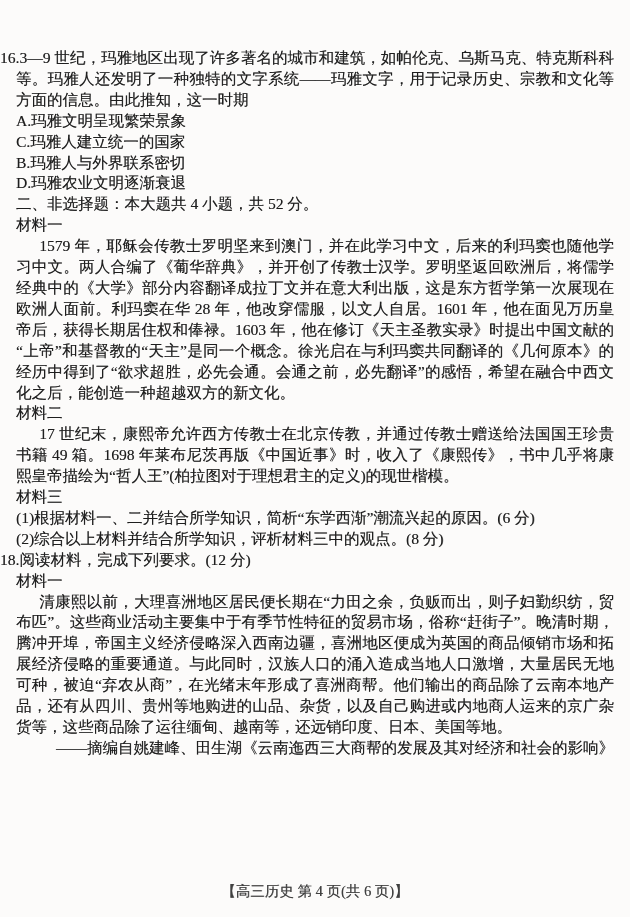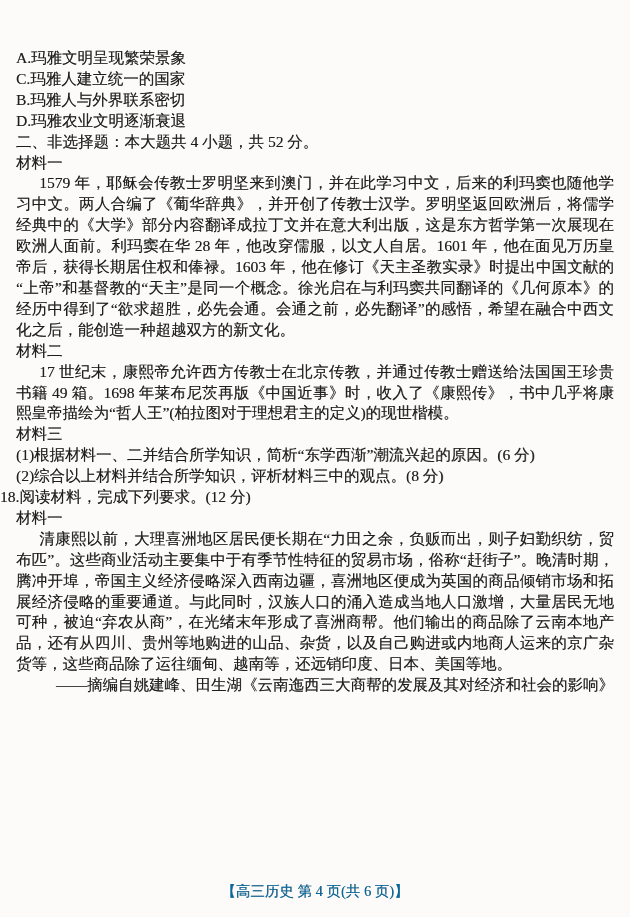--- a/index.html
+++ b/index.html
@@ -30,30 +30,31 @@
   .mpara { margin-left: 16px; text-indent: 1.5em; }
   .citation { margin-left: 16px; text-align: right; }
   .subq { margin-left: 1px; }
   .footer {
     position: absolute;
     left: 0;
     bottom: 16px;
     width: 100%;
     text-align: center;
     font-size: 14.5px;
-    color: #0369a1;
+    color: #404040;
     text-shadow: 0.3px 0 0 rgba(30,30,30,0.5);
   }
 </style>
 </head>
 <body>
 
 <div class="page">
   <div class="content">
 
+    <p class="hang"><span class="no">16.</span><span>3—9 世纪，玛雅地区出现了许多著名的城市和建筑，如帕伦克、乌斯马克、特克斯科科等。玛雅人还发明了一种独特的文字系统——玛雅文字，用于记录历史、宗教和文化等方面的信息。由此推知，这一时期</span></p>
     <p class="option">A.玛雅文明呈现繁荣景象</p>
     <p class="option">C.玛雅人建立统一的国家</p>
     <p class="option">B.玛雅人与外界联系密切</p>
     <p class="option">D.玛雅农业文明逐渐衰退</p>
 
     <p class="section-heading">二、非选择题：本大题共 4 小题，共 52 分。</p>
 
 
     <p class="mlabel">材料一</p>
     <p class="mpara">1579 年，耶稣会传教士罗明坚来到澳门，并在此学习中文，后来的利玛窦也随他学习中文。两人合编了《葡华辞典》，并开创了传教士汉学。罗明坚返回欧洲后，将儒学经典中的《大学》部分内容翻译成拉丁文并在意大利出版，这是东方哲学第一次展现在欧洲人面前。利玛窦在华 28 年，他改穿儒服，以文人自居。1601 年，他在面见万历皇帝后，获得长期居住权和俸禄。1603 年，他在修订《天主圣教实录》时提出中国文献的“上帝”和基督教的“天主”是同一个概念。徐光启在与利玛窦共同翻译的《几何原本》的经历中得到了“欲求超胜，必先会通。会通之前，必先翻译”的感悟，希望在融合中西文化之后，能创造一种超越双方的新文化。</p>

